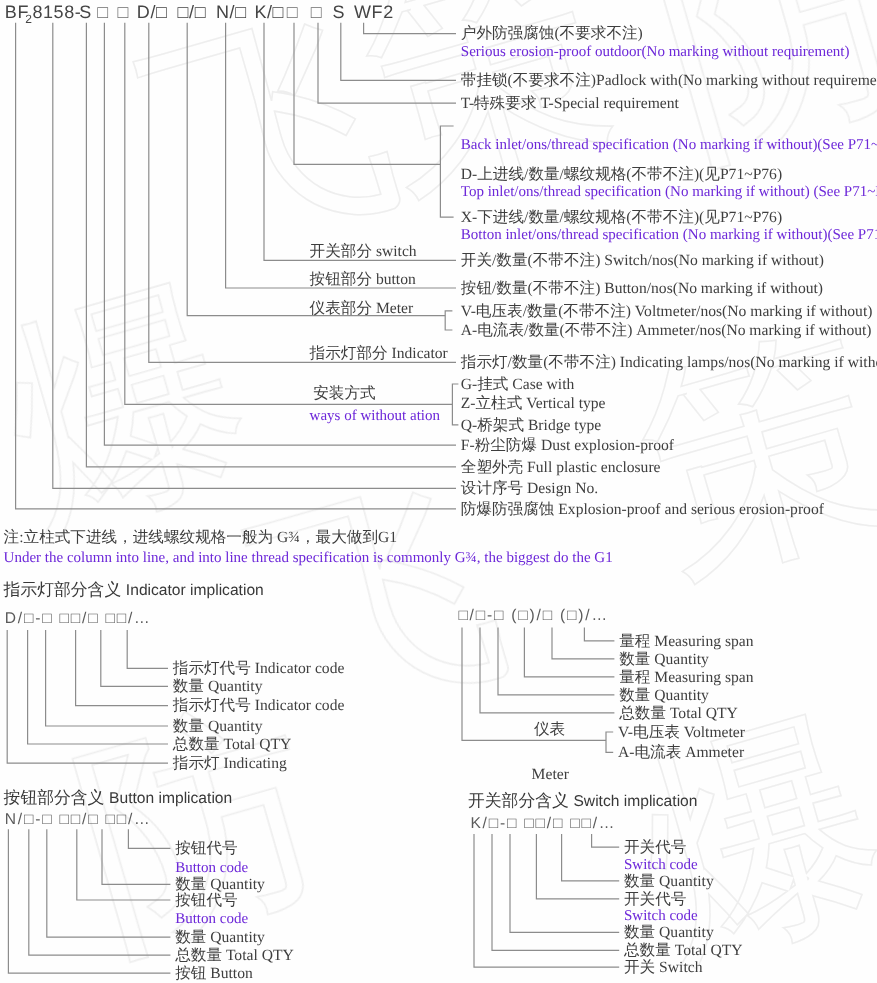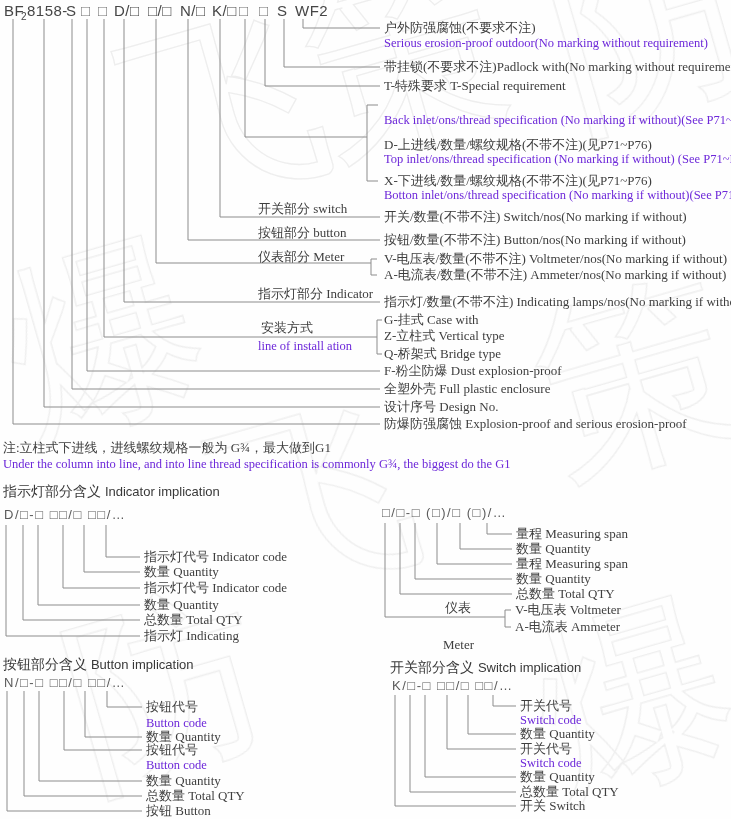--- a/index.html
+++ b/index.html
@@ -129,21 +129,21 @@
   <div class="t" style="left:384px;top:364px">F-粉尘防爆 Dust explosion-proof</div>
   <div class="t" style="left:384px;top:382px">全塑外壳 Full plastic enclosure</div>
   <div class="t" style="left:384px;top:400px">设计序号  Design No.</div>
   <div class="t" style="left:384px;top:417px">防爆防强腐蚀 Explosion-proof and serious erosion-proof</div>
 
   <div class="t" style="left:258px;top:202px">开关部分 switch</div>
   <div class="t" style="left:258px;top:226px">按钮部分 button</div>
   <div class="t" style="left:258px;top:250px">仪表部分 Meter</div>
   <div class="t" style="left:258px;top:287px">指示灯部分 Indicator</div>
   <div class="t" style="left:261px;top:321px">安装方式</div>
-  <div class="t en12" style="left:258px;top:339px">line of install ation</div>
+  <div class="t en12" style="left:258px;top:339px">ways of without ation</div>
 
   <div class="t" style="left:3px;top:441px">注:立柱式下进线，进线螺纹规格一般为 G¾，最大做到G1</div>
   <div class="t en12" style="left:3px;top:457px">Under the column into line, and into line thread specification is commonly G¾, the biggest do the G1</div>
 
   <div class="t hdr" style="left:3px;top:484px"><span>指示灯部分含义</span> <span class="he">Indicator implication</span></div>
   <div class="t formula" style="left:4px;top:508px">D/□-□ □□/□ □□/…</div>
   <div class="t" style="left:144px;top:550px">指示灯代号 Indicator code</div>
   <div class="t" style="left:144px;top:565px">数量 Quantity</div>
   <div class="t" style="left:144px;top:581px">指示灯代号 Indicator code</div>
   <div class="t" style="left:144px;top:598px">数量 Quantity</div>

